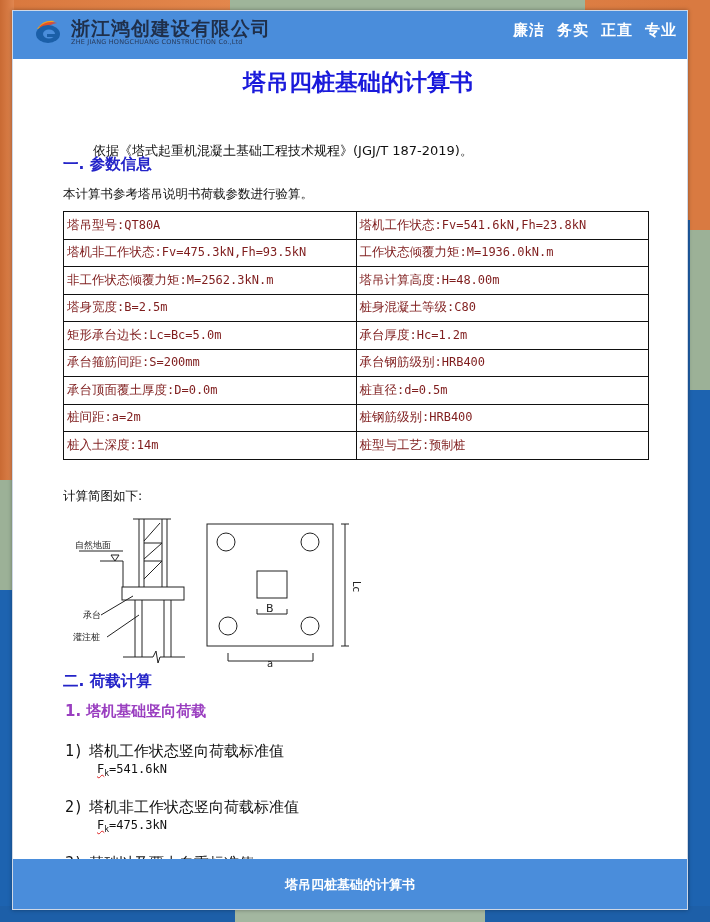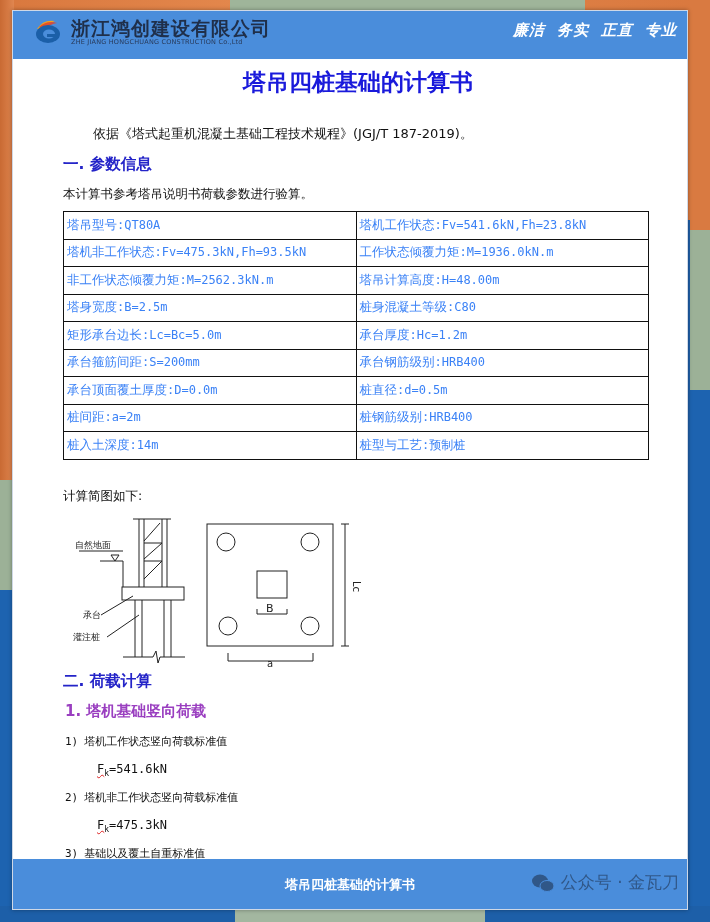--- a/index.html
+++ b/index.html
@@ -27,49 +27,49 @@
     box-shadow: 0 0 4px rgba(0,0,0,0.35);
     border: 1px solid #cfd8e6;
   }
   .header {
     position: absolute; left: 0; top: 0; width: 674px; height: 48px;
     background: #4a8ddb;
   }
   .logo-icon { position:absolute; left: 20px; top: 6px; width: 30px; height: 28px; }
   .company-name { position:absolute; left: 58px; top: 5px; font-size: 19px; color:#1f2f4a; letter-spacing: 1px; font-weight: bold; }
   .company-en { position:absolute; left: 58px; top: 27px; font-size: 6.5px; color:#283a5a; letter-spacing: 0.2px; white-space: nowrap; }
-  .slogans { position:absolute; right: 10px; top: 10px; display:flex; gap: 12px; font-style: italic; }
+  .slogans { position:absolute; right: 10px; top: 10px; display:flex; gap: 12px; }
   .slogan { color:#ffffff; font-size: 15px; font-weight: bold; letter-spacing: 1px; }
 
   .doc { position:absolute; left: 50px; top: 40px; width: 590px; }
   .doc-title {
     position:absolute; left: 0; top: 16px; width: 590px; text-align:center;
     font-family: "DejaVu Serif", serif; font-size: 23px; font-weight: bold; color:#1a1adb;
   }
-  .basis { position:absolute; left: 30px; top: 74px; font-size: 13px; color:#111; font-family:"DejaVu Sans", sans-serif; }
+  .basis { position:absolute; left: 30px; top: 91px; font-size: 13px; color:#111; font-family:"DejaVu Sans", sans-serif; }
   .h1 { position:absolute; left: 0; font-size: 15.5px; font-weight: bold; color:#2424c8; }
   .h1.s1 { top: 103px; }
   .intro { position:absolute; left: 0; top: 135px; font-size: 12.5px; color:#111; }
 
   table.params {
     position:absolute; left: 0; top: 160px; width: 586px;
     border-collapse: collapse;
     font-family: "DejaVu Sans Mono", monospace;
   }
   table.params td {
-    border: 1px solid #111; height: 26.5px; padding: 0 3px; font-size: 12px; color:#3b82f6;
+    border: 1px solid #111; height: 26.5px; padding: 0 3px; font-size: 12px; color:#7f1d1d;
     vertical-align: middle; width: 50%; white-space: nowrap;
   }
   .label-cn { font-family: "DejaVu Sans", sans-serif; font-size: 12.5px; }
   .diagram-caption { position:absolute; left: 0; top: 437px; font-size: 12.5px; color:#111; }
   .diagram { position:absolute; left: 0; top: 460px; width: 310px; height: 160px; }
 
   .h1.s2 { top: 620px; }
   .h2 { position:absolute; left: 2px; top: 651px; font-size: 15px; font-weight: bold; color:#9a3fc0; }
-  .item { position:absolute; left: 2px; font-size: 11px; color:#111; }
+  .item { position:absolute; left: 2px; font-size: 15px; color:#111;margin-top:8px; }
   .item .num { font-family: "DejaVu Sans Mono", monospace; margin-right: 6px; }
   .formula { position:absolute; left: 34px; font-size: 12px; color:#111; font-family:"DejaVu Sans Mono", monospace;text-align:right; }
   .formula .sub { font-size: 8px; vertical-align: -3px; }
   .squiggle { text-decoration: underline wavy #d22; text-decoration-thickness: 1px; }
 
   .footer {
     position:absolute; left: 0; bottom: 0; width: 674px; height: 50px; background:#4a8ddb;
   }
   .footer-title { position:absolute; left: 0; width: 674px; top: 17px; text-align:center; color:#fff; font-size: 13px; font-weight: bold; }
   .watermark { position:absolute; right: 8px; top: 12px; display:flex; align-items:center; gap: 6px; color:#2c4e7a; font-size: 17px; opacity: 0.85; }
@@ -224,21 +224,14 @@
     <div class="formula" style="top:767px">
       <span class="squiggle">F</span><span class="sub">k</span><span>=475.3kN</span>
     </div>
     <div class="item" style="top:795px">
       <span class="num">3)</span><span>基础以及覆土自重标准值</span>
     </div>
   </div>
 
   <div class="footer">
     <div class="footer-title">塔吊四桩基础的计算书</div>
-    <div class="watermark">
-      <svg class="wechat-icon" viewBox="0 0 24 20">
-        <ellipse cx="9" cy="8" rx="8" ry="6.5" fill="#2c4e7a"></ellipse>
-        <ellipse cx="16" cy="13" rx="7" ry="5.5" fill="#2c4e7a" stroke="#4a8ddb" stroke-width="1"></ellipse>
-      </svg>
-      <span>公众号 · 金瓦刀</span>
-    </div>
   </div>
 </div>
 
 </body></html>

